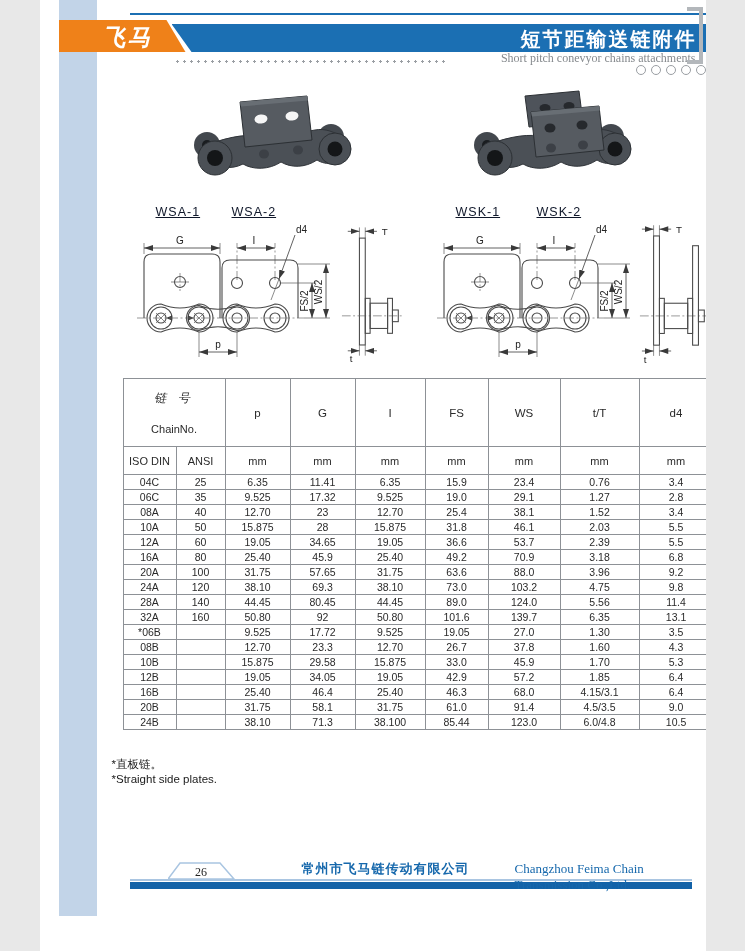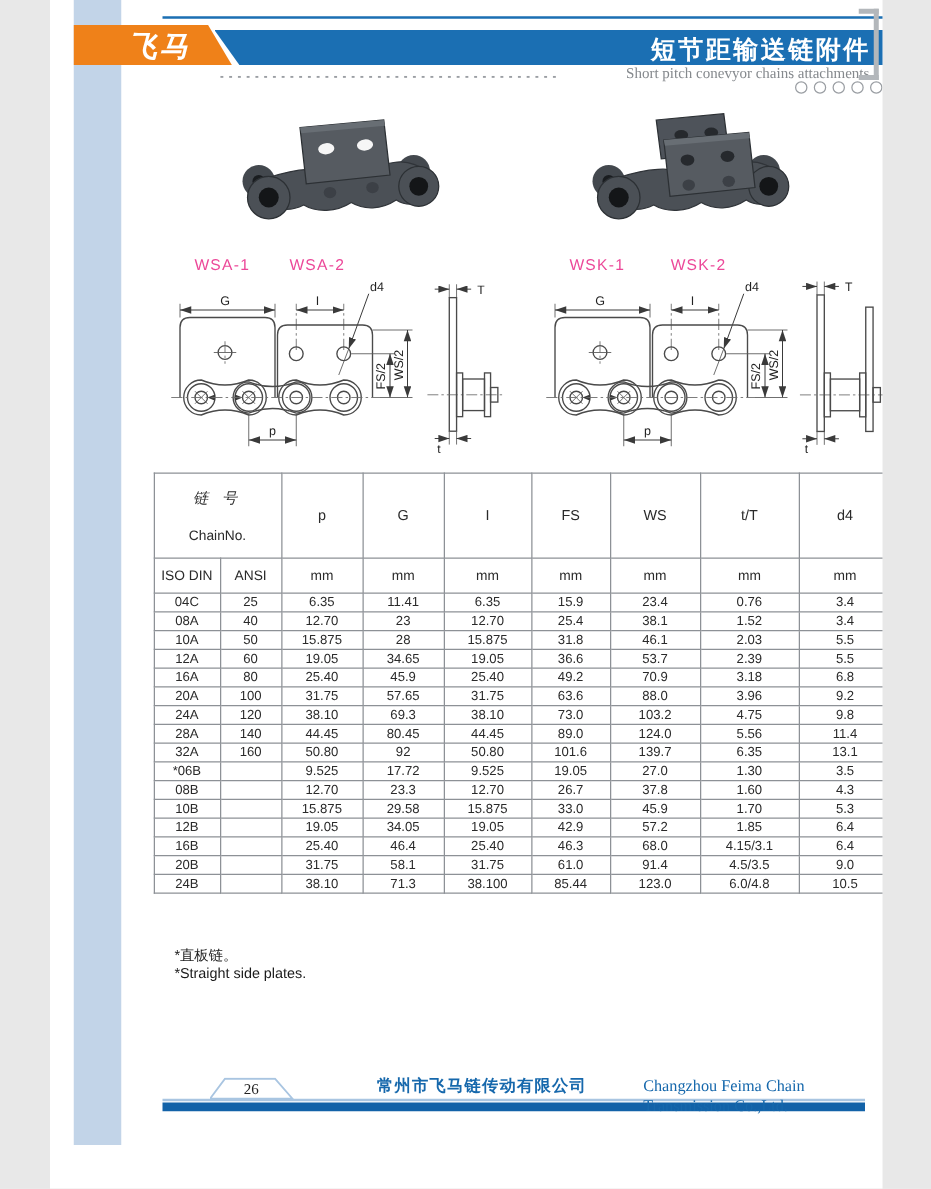--- a/index.html
+++ b/index.html
@@ -29,41 +29,41 @@
                  background-size:7px 3px; background-repeat:repeat-x; }
   .circles { position:absolute; left:596px; top:65px; display:flex; gap:5px; }
   .circ { width:10px; height:10px; border:1.5px solid #9a9ea3; border-radius:50%; background:#fff; }
 
   
   .photo { position:absolute; width:170px; height:100px; }
   .photo-left { left:145px; top:90px; }
   .photo-right { left:425px; top:90px; }
 
   
-  .fig-label { position:absolute; font-size:12.5px; color:#ec4899; letter-spacing:1px; }
+  .fig-label { position:absolute; font-size:12.5px; color:#0f172a; letter-spacing:1px;text-decoration:underline; }
   .fig { position:absolute; }
   .fig text { font-size:10px; fill:#222; font-family:"Liberation Sans", sans-serif; }
   .ln { stroke:#4a4a4a; stroke-width:1.1; fill:none; }
   .thin { stroke:#5a5a5a; stroke-width:0.7; fill:none; }
   .dim { stroke:#3a3a3a; stroke-width:0.8; fill:none; }
   .cl { stroke:#6a6a6a; stroke-width:0.7; fill:none; stroke-dasharray:9 2.5 2 2.5; }
 
   
   .chain-table { position:absolute; left:83px; top:378px; width:590px; border-collapse:collapse;
                  table-layout:fixed; font-size:10.5px; color:#2a2a2a; }
   .chain-table th, .chain-table td { border:1px solid #8d9196; text-align:center; vertical-align:middle;
                  font-weight:normal; padding:0; overflow:hidden; white-space:nowrap; }
   .chain-table thead tr.h1 th { height:68px; font-size:11.5px; }
   .chain-table thead tr.h2 th { height:28px; font-size:11px; }
   .chain-table tbody td { height:14px; line-height:14px; }
   .chain-no-cell .cn { display:block; font-size:12px; letter-spacing:4px; margin-bottom:16px;font-style:italic; }
   .chain-no-cell .en { display:block; font-size:11px; }
 
   
-  .footnote { position:absolute; left:100px; color:#1a1a1a; font-size:11.5px;text-align:right; }
+  .footnote { position:absolute; left:72px; color:#1a1a1a; font-size:11.5px;text-align:right; }
   .fn-cn { top:757px; }
   .fn-en { top:773px; }
 
   
   .page-trapezoid { position:absolute; left:128px; top:862px; }
   .footer-lightline { position:absolute; left:90px; top:879px; width:562px; height:2px; background:#a9c5e1; }
   .footer-bar { position:absolute; left:90px; top:882px; width:562px; height:7px; background:#1262a8; }
   .company-cn { position:absolute; left:262px; top:860px; color:#1668ac; font-size:13px; font-weight:bold; letter-spacing:1px; }
   .company-en { position:absolute; left:475px; top:861px; color:#1668ac; font-size:13px; font-family:"Liberation Serif", serif; }
 </style>
@@ -323,20 +323,31 @@
           <td>25</td>
           <td>6.35</td>
           <td>11.41</td>
           <td>6.35</td>
           <td>15.9</td>
           <td>23.4</td>
           <td>0.76</td>
           <td>3.4</td>
         </tr>
         <tr>
+          <td>06C</td>
+          <td>35</td>
+          <td>9.525</td>
+          <td>17.32</td>
+          <td>9.525</td>
+          <td>19.0</td>
+          <td>29.1</td>
+          <td>1.27</td>
+          <td>2.8</td>
+        </tr>
+        <tr>
           <td>08A</td>
           <td>40</td>
           <td>12.70</td>
           <td>23</td>
           <td>12.70</td>
           <td>25.4</td>
           <td>38.1</td>
           <td>1.52</td>
           <td>3.4</td>
         </tr>

